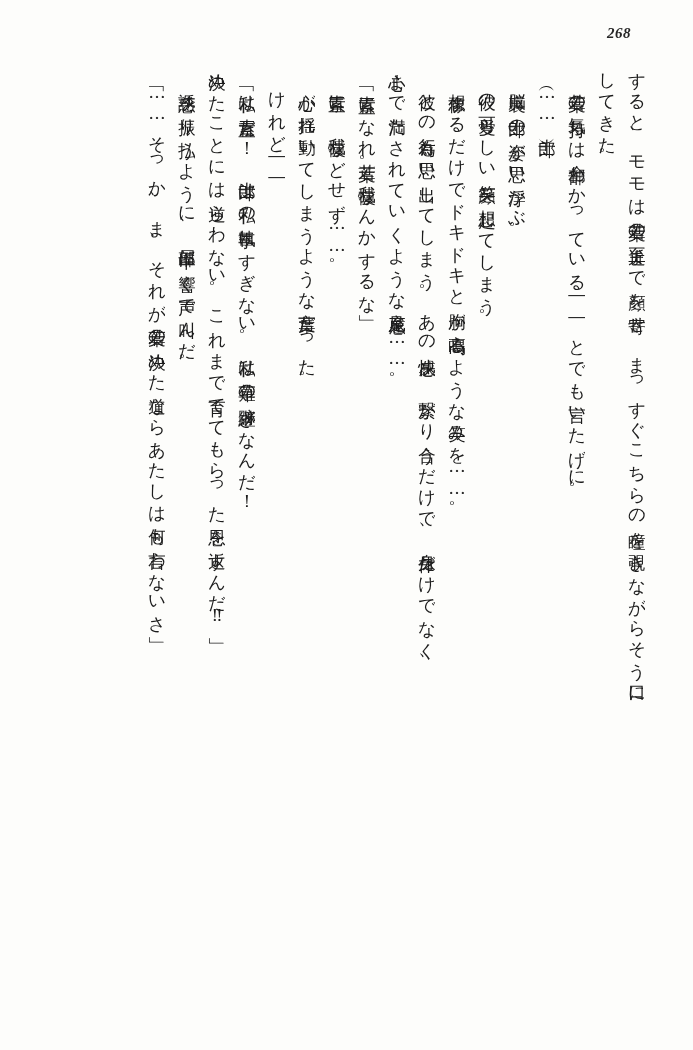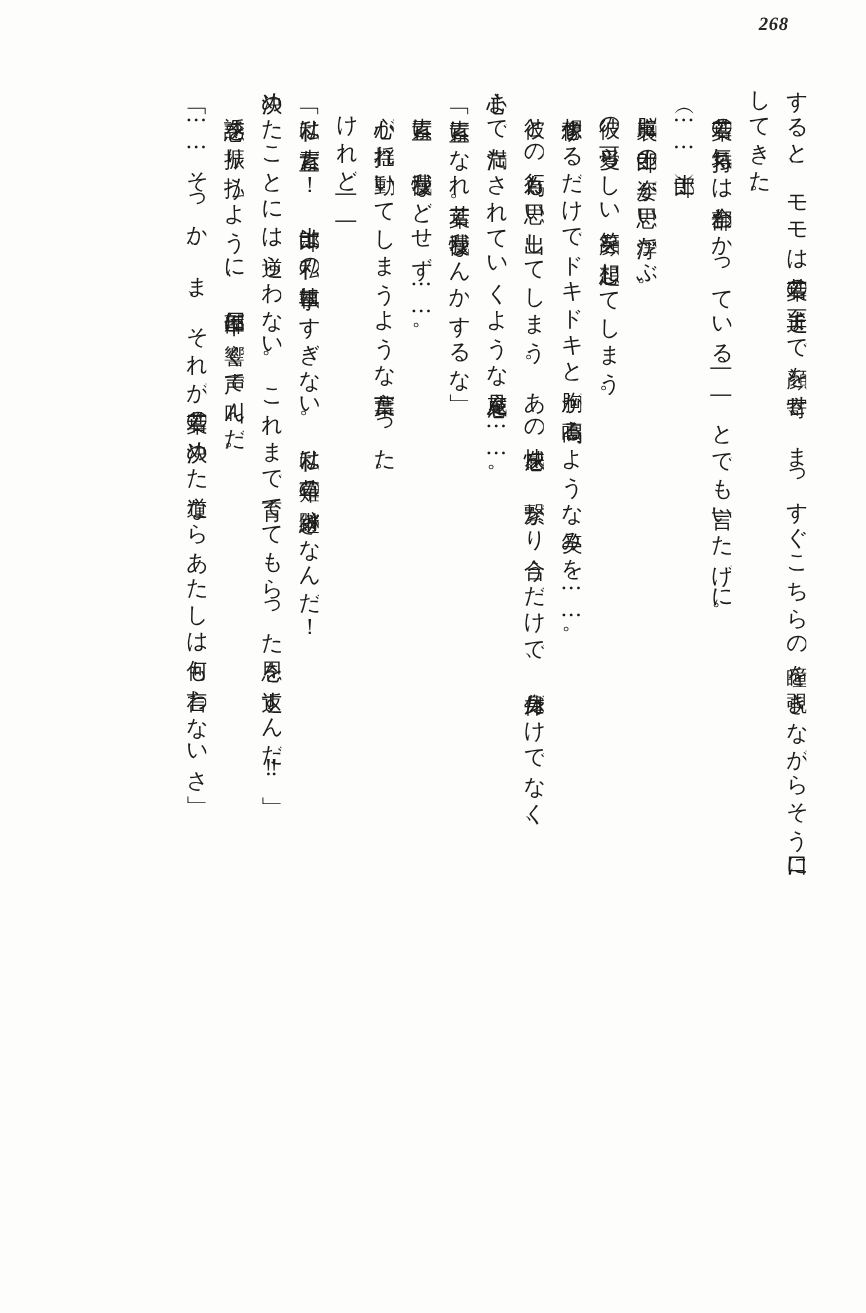--- a/index.html
+++ b/index.html
@@ -16,21 +16,21 @@
     overflow: hidden;
   }
   #page {
     position: absolute;
     inset: 0;
     background: #fdfdfb;
   }
   
   #page-number {
     position: absolute;
-    top: 12px;
+    top: 25px;
     right: 62px;
     font-size: 15px;
     font-family: "Liberation Serif", "DejaVu Serif", serif;
     font-style: italic;
     font-weight: bold;
     letter-spacing: 0.5px;
     color: #262626;
   }
   
   #text-body {

